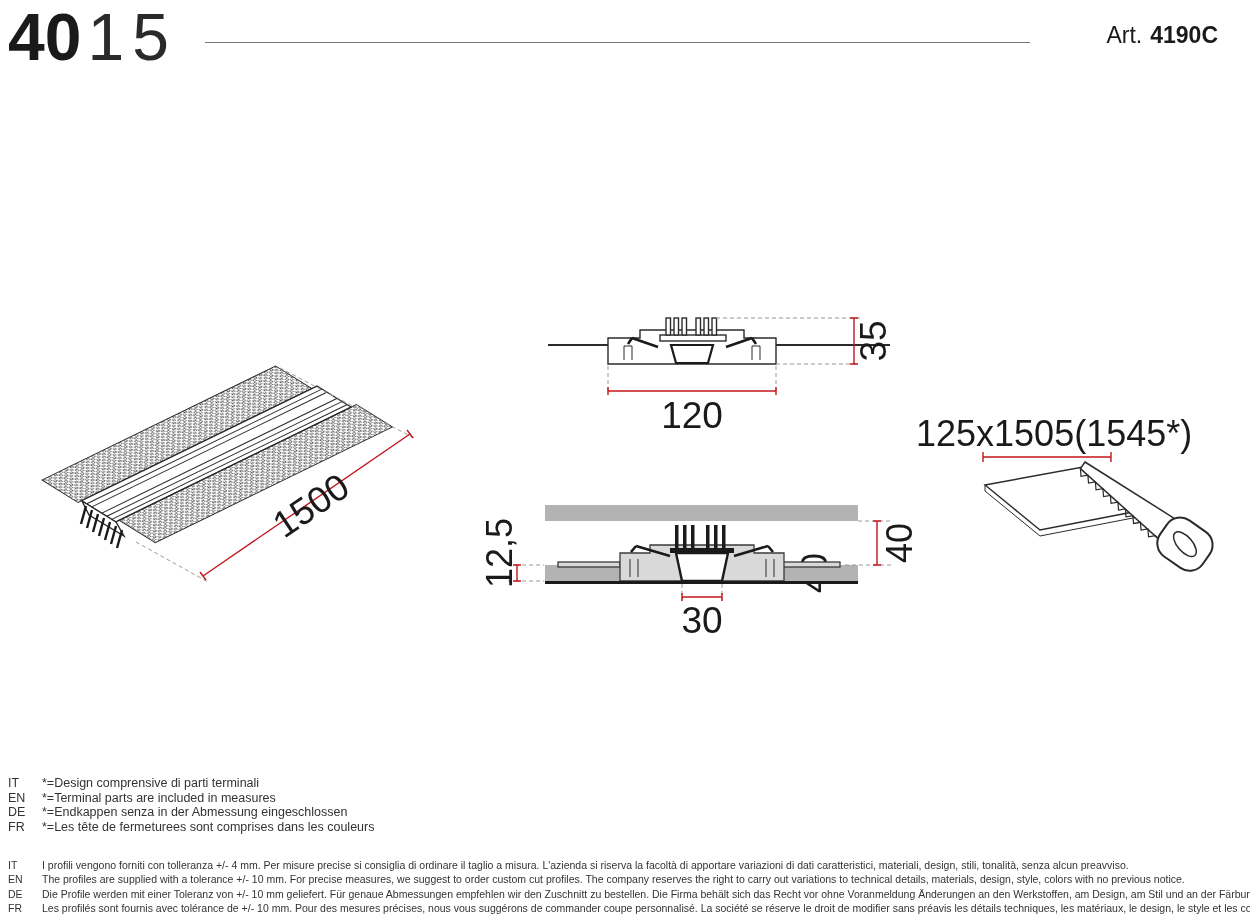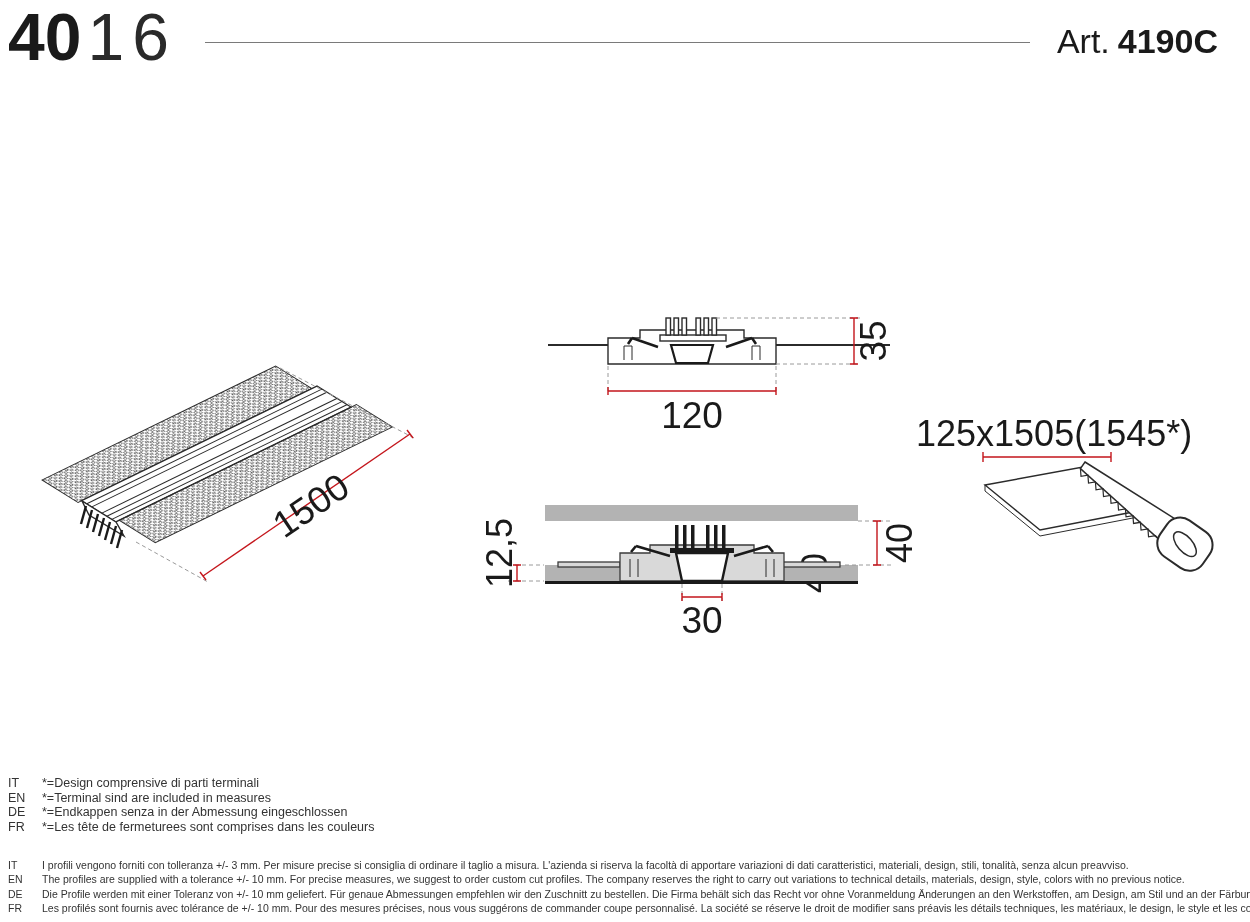--- a/index.html
+++ b/index.html
@@ -14,21 +14,21 @@
   #page{position:relative;width:1250px;height:922px;background:#fff;overflow:hidden;}
 
   
   .logo{position:absolute;left:8px;top:4px;line-height:1;}
   .logo-digits{font-size:66px;letter-spacing:0px;white-space:nowrap;}
   .logo-digits .bold{font-weight:700;}
   .logo-digits .light{font-weight:400;letter-spacing:8px;color:#2a2a2a;margin-left:6px;}
   .logo-name{font-size:26px;letter-spacing:1.5px;margin-top:3px;color:#1a1a1a;}
   .logo-reg{font-size:11px;vertical-align:sub;letter-spacing:0;}
   .header-line{position:absolute;left:205px;top:42px;width:825px;height:1px;background:#7a7a7a;}
-  .art{position:absolute;top:22px;right:32px;font-size:34px;white-space:nowrap;}
+  .art{position:absolute;top:22px;right:32px;font-size:23px;white-space:nowrap;}
   .art .artnum{font-weight:700;margin-left:8px;}
 
   
   .drawing{position:absolute;}
   svg text{font-family:"Liberation Sans",sans-serif;fill:var(--line-dark);}
   .dim{font-size:37px;}
   .dim-sm{font-size:36px;}
   .outline{fill:#fff;stroke:#2b2b2b;stroke-width:1.4;}
   .thin{fill:none;stroke:#2b2b2b;stroke-width:1;}
   .darkfill{fill:var(--line-dark);stroke:none;}
@@ -48,21 +48,21 @@
   .fn-row{display:flex;}
   .fn-lang{width:34px;flex:none;font-weight:400;}
   .fn-text{white-space:nowrap;}
 </style>
 </head>
 <body>
 
 <div id="page">
 
   <div class="logo">
-    <div class="logo-digits"><span class="bold">40</span><span class="light">16</span></div>
+    <div class="logo-digits"><span class="bold">40</span><span class="light">15</span></div>
   </div>
   <div class="header-line"></div>
   <div class="art"><span>Art.</span><span class="artnum">4190C</span></div>
 
   <svg class="drawing" style="left:28px;top:330px;" width="395" height="262" viewBox="0 0 395 262">
     <defs>
       <pattern id="mesh" patternUnits="userSpaceOnUse" width="6" height="5.2">
         <circle cx="1.6" cy="1.4" r="1.25" fill="none" stroke="#2b2b2b" stroke-width="0.7"></circle>
         <circle cx="4.6" cy="4" r="1.25" fill="none" stroke="#2b2b2b" stroke-width="0.7"></circle>
       </pattern>
@@ -164,36 +164,36 @@
     </g>
   </svg>
 
   <div class="fnblock" id="fn-terminal">
     <div class="fn-row">
         <span class="fn-lang">IT</span>
         <span class="fn-text">*=Design comprensive di parti terminali</span>
       </div>
     <div class="fn-row">
         <span class="fn-lang">EN</span>
-        <span class="fn-text">*=Terminal sind are included in measures</span>
+        <span class="fn-text">*=Terminal parts are included in measures</span>
       </div>
     <div class="fn-row">
         <span class="fn-lang">DE</span>
         <span class="fn-text">*=Endkappen senza in der Abmessung eingeschlossen</span>
       </div>
     <div class="fn-row">
         <span class="fn-lang">FR</span>
         <span class="fn-text">*=Les tête de fermeturees sont comprises dans les couleurs</span>
       </div>
   </div>
 
   <div class="fnblock" id="fn-tolerance">
     <div class="fn-row">
         <span class="fn-lang">IT</span>
-        <span class="fn-text">I profili vengono forniti con tolleranza +/- 3 mm. Per misure precise si consiglia di ordinare il taglio a misura. L'azienda si riserva la facoltà di apportare variazioni di dati caratteristici, materiali, design, stili, tonalità, senza alcun preavviso.</span>
+        <span class="fn-text">I profili vengono forniti con tolleranza +/- 4 mm. Per misure precise si consiglia di ordinare il taglio a misura. L'azienda si riserva la facoltà di apportare variazioni di dati caratteristici, materiali, design, stili, tonalità, senza alcun preavviso.</span>
       </div>
     <div class="fn-row">
         <span class="fn-lang">EN</span>
         <span class="fn-text">The profiles are supplied with a tolerance +/- 10 mm. For precise measures, we suggest to order custom cut profiles. The company reserves the right to carry out variations to technical details, materials, design, style, colors with no previous notice.</span>
       </div>
     <div class="fn-row">
         <span class="fn-lang">DE</span>
         <span class="fn-text">Die Profile werden mit einer Toleranz von +/- 10 mm geliefert. Für genaue Abmessungen empfehlen wir den Zuschnitt zu bestellen. Die Firma behält sich das Recht vor ohne Voranmeldung Änderungen an den Werkstoffen, am Design, am Stil und an der Färbung vorzunehmen.</span>
       </div>
     <div class="fn-row">

